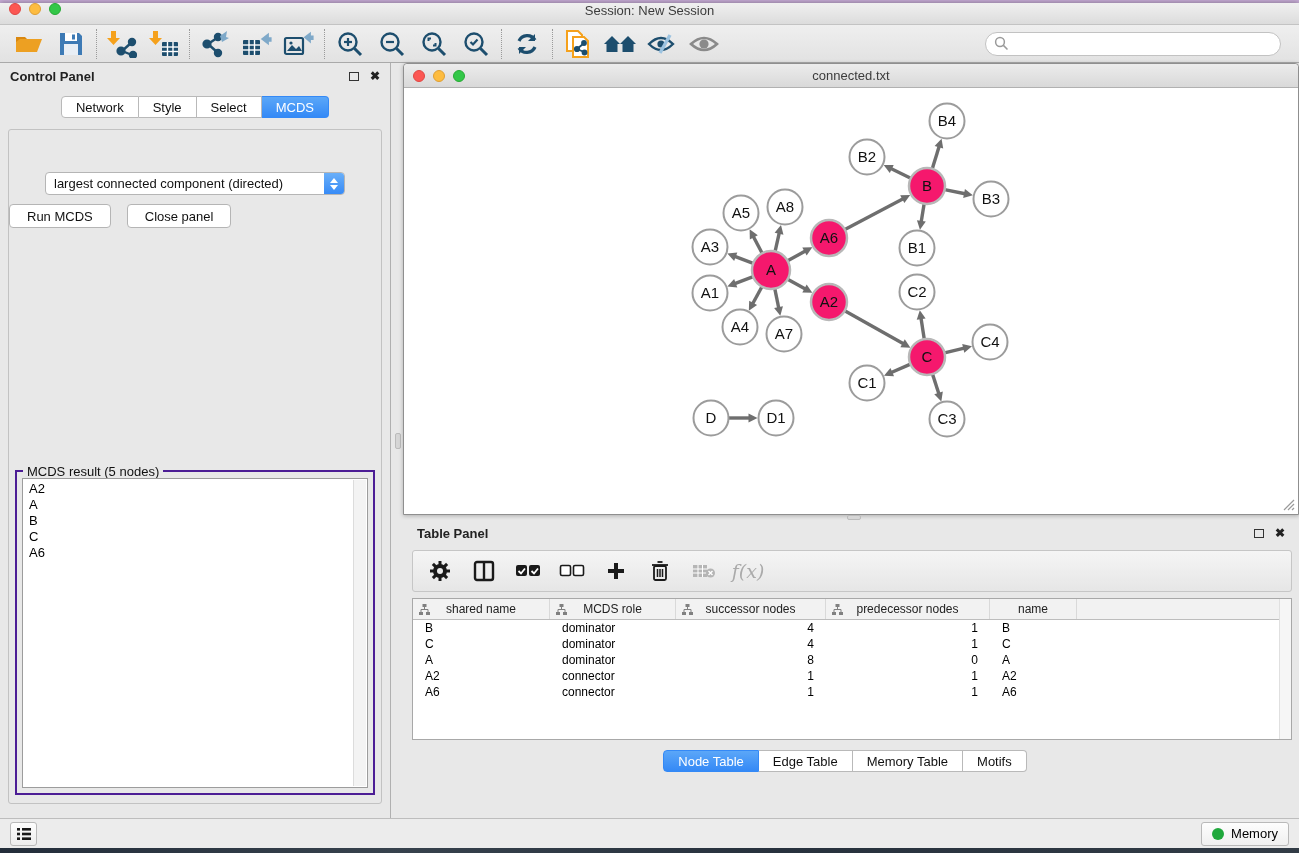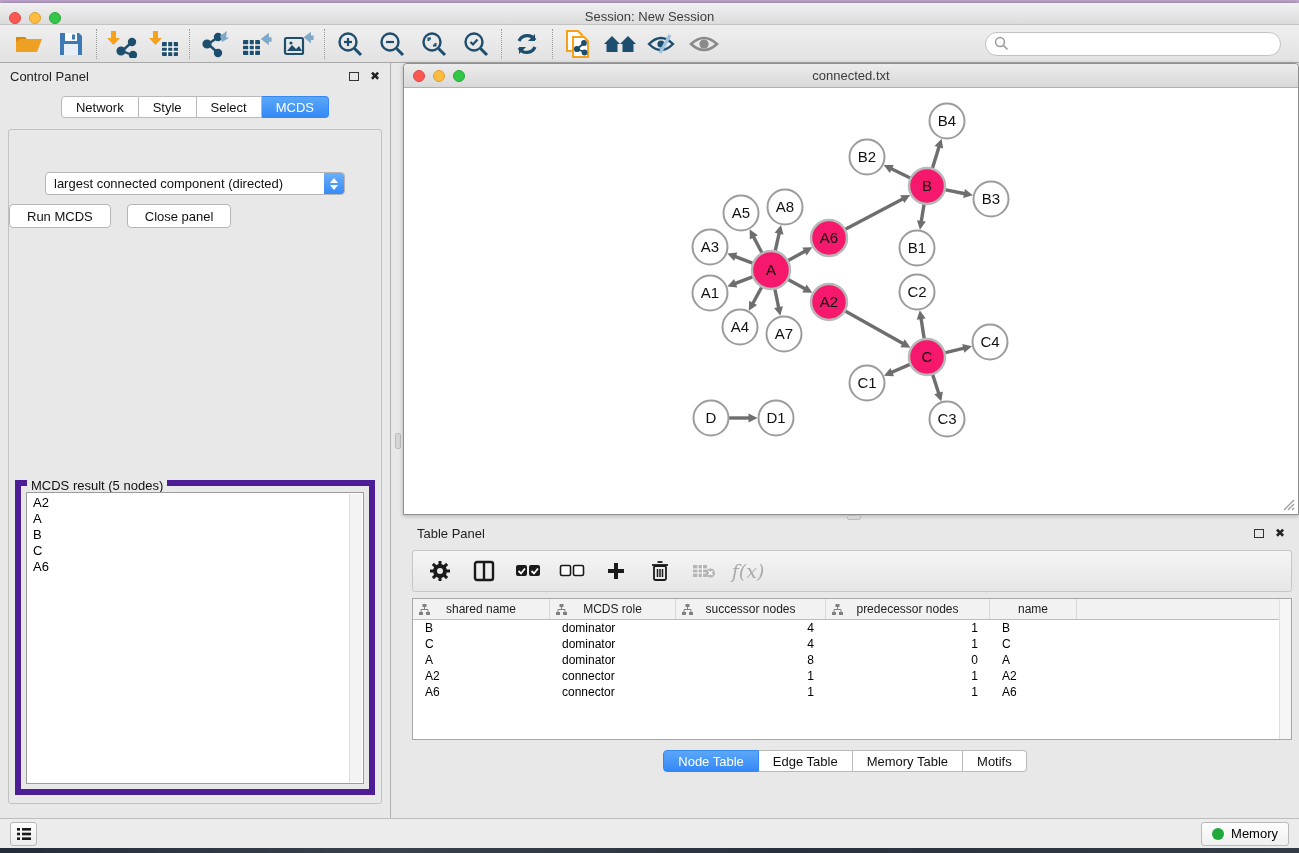--- a/index.html
+++ b/index.html
@@ -5,21 +5,21 @@
   * { margin:0; padding:0; box-sizing:border-box; }
   html,body { width:1299px; height:853px; overflow:hidden; font-family:"Liberation Sans",sans-serif; }
   #desktop { position:relative; width:1299px; height:853px; background:#c9aed8; }
   #desktop-bottom { position:absolute; left:0; bottom:0; width:100%; height:5px;
     background:linear-gradient(90deg,#232d3a,#37424d 30%,#27313d 60%,#323c46); }
 
   
   #app { position:absolute; top:3px; left:0; width:1299px; height:845px; background:#ececec;
     display:flex; flex-direction:column; box-shadow:0 0 6px rgba(0,0,0,.4); }
   #titlebar { height:22px; background:linear-gradient(#f0f0f0,#dcdcdc); border-bottom:1px solid #c3c3c3;
-    display:flex; align-items:flex-end; position:relative; flex:0 0 auto; }
+    display:flex; align-items:flex-start; position:relative; flex:0 0 auto; }
   .lights { display:flex; gap:8px; margin-left:9px; }
   .light { width:12px; height:12px; border-radius:50%; }
   .light.red    { background:#fc5753; border:1px solid #df4744; }
   .light.yellow { background:#fdbc40; border:1px solid #de9f34; }
   .light.green  { background:#33c748; border:1px solid #27aa35; }
   .win-title { position:absolute; left:0; right:0; text-align:center; font-size:13px; color:#3c3c3c; }
 
   
   #toolbar { height:38px; background:linear-gradient(#efefef,#e2e2e2); border-bottom:1px solid #a9a9a9;
     display:flex; align-items:center; padding:0 8px; flex:0 0 auto; }
@@ -27,21 +27,21 @@
   .tb-sep { width:1px; height:30px; margin:0 4px; border-left:1px dotted #9a9a9a; }
   #search-wrap { margin-left:auto; margin-right:10px; width:296px; height:24px; background:#fff;
     border:1px solid #c2c2c2; border-radius:12px; display:flex; align-items:center; padding:0 8px; }
   #search-wrap input { border:none; outline:none; flex:1; font-size:12px; margin-left:5px; background:transparent; }
 
   
   #main { flex:1; display:flex; min-height:0; }
 
   
   #control-panel { width:391px; background:#e8e8e8; border-right:1px solid #b0b0b0; position:relative; flex:0 0 auto; }
-  .panel-header { height:26px; display:flex; align-items:center; padding:0 10px; }
+  .panel-header { height:26px; display:flex; align-items:center; padding:0 10px;font-weight:bold; }
   .panel-title { font-size:13px; color:#222; }
   .panel-header .spacer { flex:1; }
   .mini-ico { font-size:12px; color:#222; margin-left:11px; line-height:1; }
   .float-ico { width:10px; height:9px; border:1.5px solid #333; display:inline-block; }
 
   .seg-tabs { display:flex; justify-content:center; }
   .seg-tab { height:22px; padding:0 14px; background:#fff; border:1px solid #b9b9b9; border-left:none;
     font-size:13px; color:#111; display:flex; align-items:center; }
   .seg-tab:first-child { border-left:1px solid #b9b9b9; border-radius:4px 0 0 4px; }
   .seg-tab:last-child { border-radius:0 4px 4px 0; }
@@ -56,21 +56,21 @@
   #opt-select .sel-text { flex:1; font-size:13px; padding:0 8px; color:#111; white-space:nowrap; }
   .sel-stepper { width:20px; height:23px; background:linear-gradient(#6cb1f9,#3589f6); display:flex;
     flex-direction:column; align-items:center; justify-content:center; gap:2px; border-radius:0 3px 3px 0; }
   .tri-up { width:0; height:0; border-left:4px solid transparent; border-right:4px solid transparent; border-bottom:5px solid #fff; }
   .tri-down { width:0; height:0; border-left:4px solid transparent; border-right:4px solid transparent; border-top:5px solid #fff; }
   #cp-buttons { position:absolute; top:74px; width:100%; display:flex; gap:16px; }
   .std-btn { height:24px; padding:0 17px; background:#fff; border:1px solid #b5b5b5; border-radius:4px;
     font-size:13px; color:#111; display:flex; align-items:center; }
 
   #result-group { position:absolute; left:6px; right:6px; bottom:8px; top:340px;
-    border:6px solid #4c1d95; background:#e8e8e8;margin-top:10px; }
+    border:2px solid #4c1d95; background:#e8e8e8; }
   #result-title { position:absolute; top:-8px; left:6px; background:#e8e8e8; padding:0 4px; font-size:13px; color:#111; }
   #result-list { position:absolute; top:6px; left:5px; right:5px; bottom:5px; background:#fff;
     border:1px solid #9c9c9c; overflow:hidden; }
   #result-items { padding:2px 6px; font-size:13px; color:#000; line-height:16px; }
   #result-scroll { position:absolute; top:1px; bottom:1px; right:1px; width:13px; background:#f3f3f3; border-left:1px solid #dcdcdc; }
 
   
   #right-area { flex:1; position:relative; background:#e8e8e8; }
 
   #net-window { position:absolute; left:12px; top:0; right:0; height:452px;

